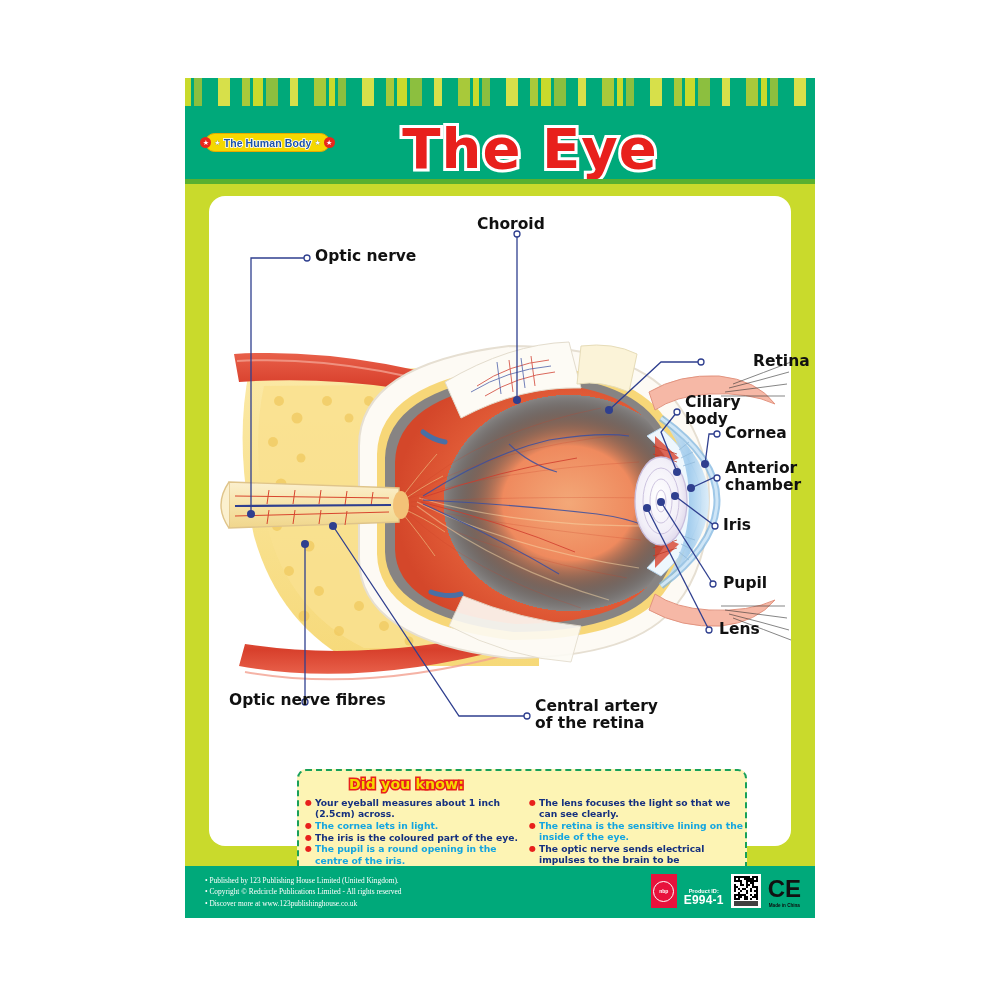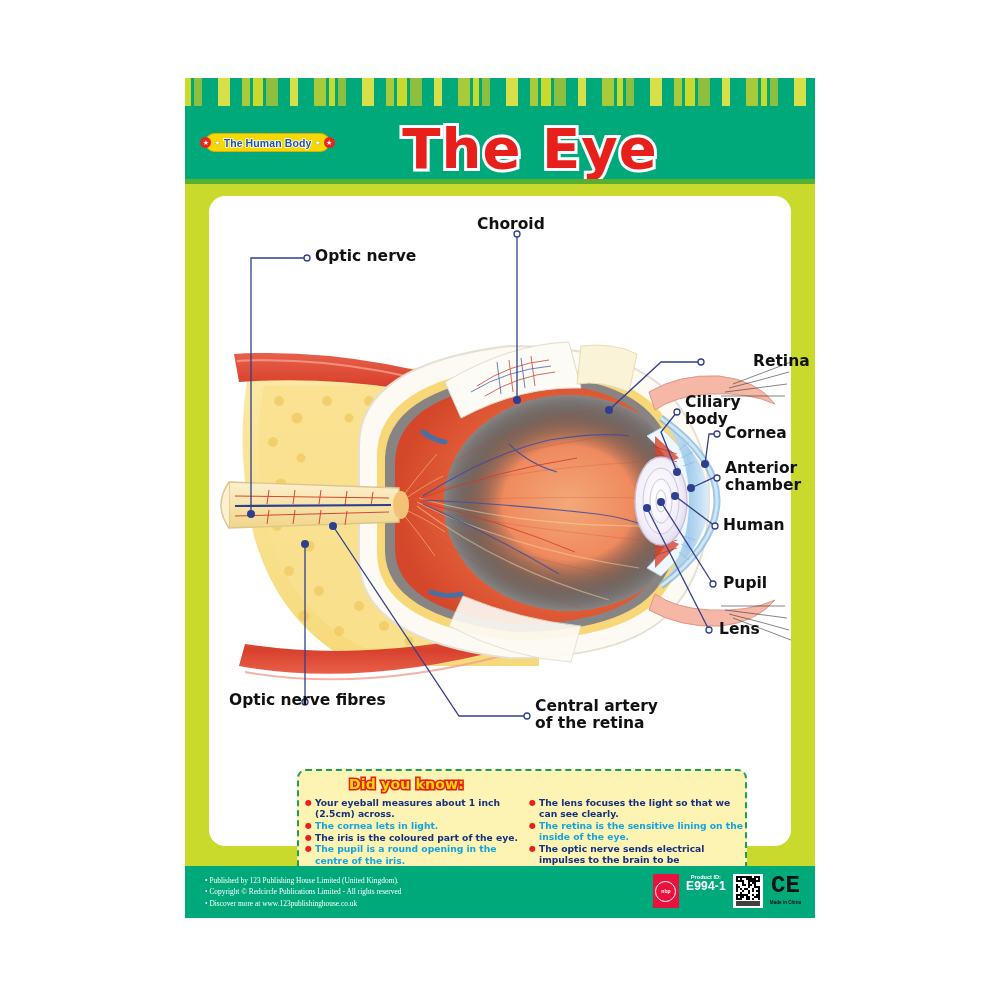--- a/index.html
+++ b/index.html
@@ -141,41 +141,41 @@
     background: #00a97a;
   }
   .footer-lines {
     position: absolute; left: 20px; top: 9px;
     font-size: 7.4px; color: #ffffff;
     line-height: 1.55;
     font-family: "Liberation Serif", serif;
   }
   .footer-badges {
     position: absolute; right: 14px; top: 8px;
-    display: flex; align-items: flex-start; gap: 7px;
+    display: flex; align-items: flex-end; gap: 7px;
   }
   .nbp-logo {
     width: 26px; height: 34px; background: #e8123c;
     display: flex; align-items: center; justify-content: center;
   }
   .nbp-inner {
     width: 19px; height: 19px; border-radius: 50%;
     border: 1.5px solid #ffffff;
     display: flex; align-items: center; justify-content: center;
     font-size: 5px; color: #ffffff; font-weight: bold;
     text-align: center; line-height: 1;
   }
   .prod {
     color: #ffffff; text-align: center; line-height: 1.15;
   }
   .prod .cap { font-size: 5.6px; font-weight: bold; }
   .prod .pid { font-size: 12px; font-weight: bold; letter-spacing: .2px; }
   .qr { width: 30px; height: 34px; background: #ffffff; padding: 1px; box-sizing: border-box; }
   .ce { color: #111111; font-size: 24px; font-weight: bold; line-height: 1;
-        font-family: Liberation Mono, monospace; }
+        font-family: Liberation Sans, sans-serif; }
   .ce-wrap { text-align: center; }
   .ce-sub { font-size: 4.6px; color: #0d0d0d; margin-top: 2px; font-weight: bold; }
 </style>
 </head>
 <body>
 
 <div id="poster">
 
   <div class="stripe-band">
     <svg width="630" height="28">
@@ -498,21 +498,21 @@
     </svg>
 
     <div class="label" style="left:106px; top:52px;">Optic nerve</div>
     <div class="label" style="left:268px; top:20px;">Choroid</div>
     <div class="label" style="left:500px; top:157px;margin-left:44px;">Retina</div>
     <div class="label" style="left:476px; top:198px;">Ciliary
 body</div>
     <div class="label" style="left:516px; top:229px;">Cornea</div>
     <div class="label" style="left:516px; top:264px;">Anterior
 chamber</div>
-    <div class="label" style="left:514px; top:321px;">Human</div>
+    <div class="label" style="left:514px; top:321px;">Iris</div>
     <div class="label" style="left:514px; top:379px;">Pupil</div>
     <div class="label" style="left:510px; top:425px;">Lens</div>
     <div class="label" style="left:20px;  top:496px;">Optic nerve fibres</div>
     <div class="label" style="left:326px; top:502px;">Central artery
 of the retina</div>
 
     <div class="facts">
       <div class="facts-title">Did you know:</div>
       <div class="facts-cols">
         <div class="facts-col" id="facts-left">

